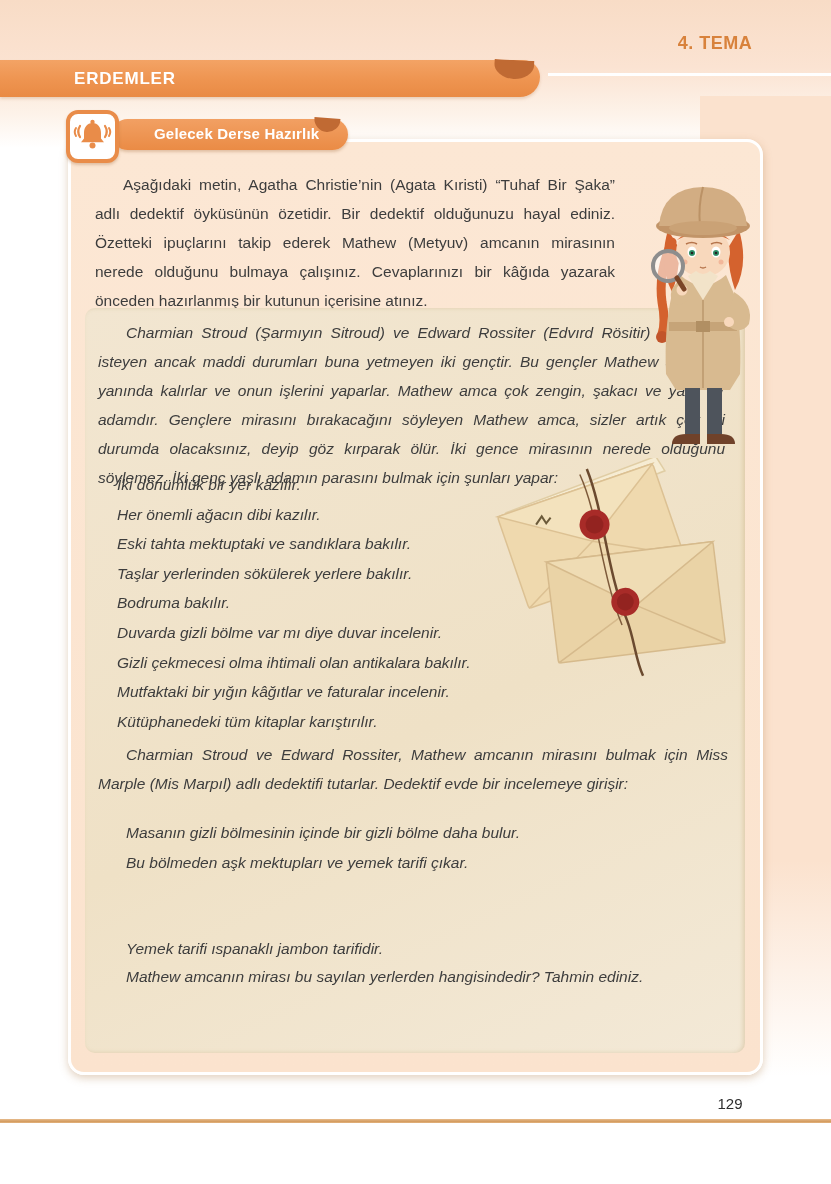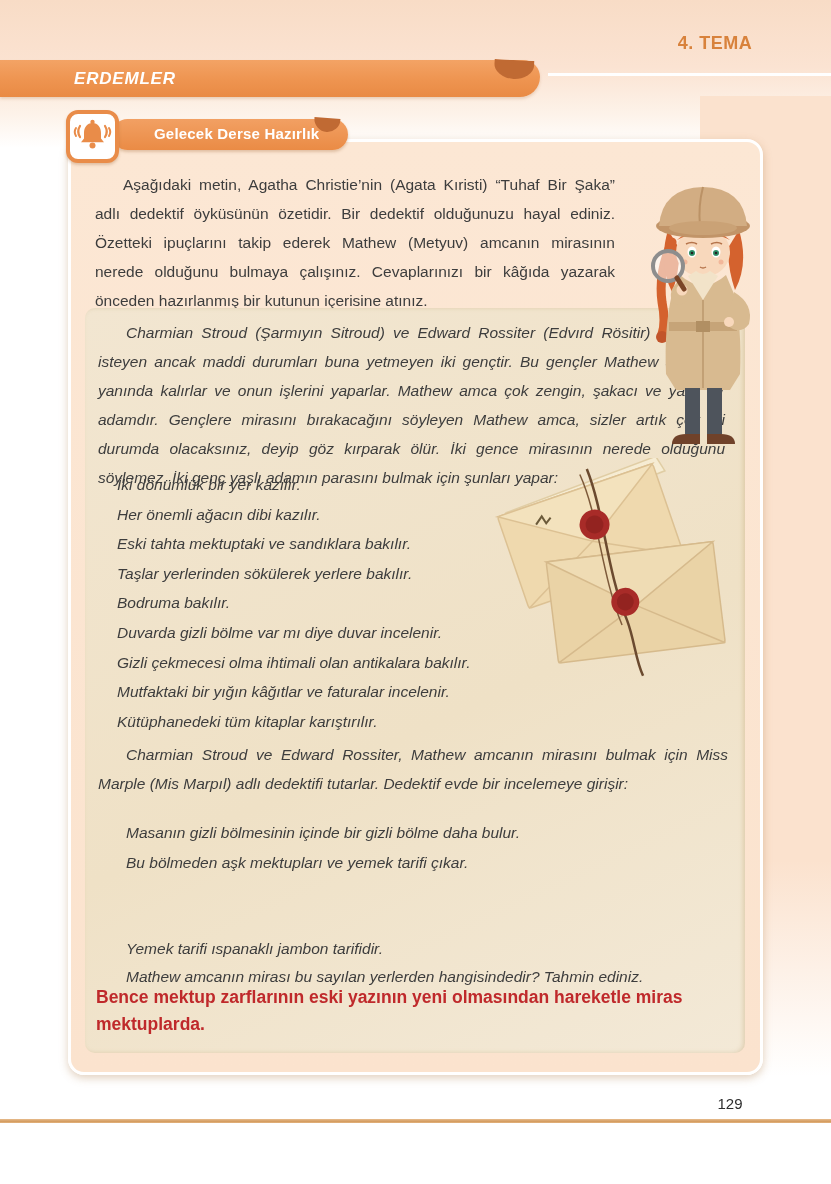--- a/index.html
+++ b/index.html
@@ -16,21 +16,21 @@
   
   .tema { position:absolute; left:660px; top:33px; width:110px; text-align:center;
           font-size:18px; font-weight:bold; color:#d8823c; letter-spacing:.5px; }
   .banner { position:absolute; left:0; top:60px; width:540px; height:37px;
             background:linear-gradient(180deg,#f3a365 0%,#ee9450 55%,#e98a44 100%);
             border-radius:0 22px 26px 0; box-shadow:0 2px 3px rgba(180,120,70,.25); }
   .banner-curl { position:absolute; right:6px; top:0px; width:40px; height:19px;
             background:#c06a33; border-radius:0 0 40px 40px / 0 0 30px 30px;
             clip-path:polygon(0 0,100% 0,100% 100%,0 100%); transform:rotate(3deg); }
   .banner-title { position:absolute; left:74px; top:9px; font-size:17px; font-weight:bold;
-            color:#ffffff; letter-spacing:.8px;font-style:italic; }
+            color:#ffffff; letter-spacing:.8px; }
   .banner-line { position:absolute; left:548px; top:73px; right:0; height:3px;
             background:#e09a62; border-bottom:3px solid #ffffff; }
 
   
   .panel { position:absolute; left:68px; top:139px; width:695px; height:936px;
            background:linear-gradient(180deg,#fce7d4 0%,#fbe3ce 100%);
            border:3px solid #ffffff; border-radius:16px;
            box-shadow:0 3px 8px rgba(170,120,70,.35); }
 
   
@@ -129,21 +129,20 @@
   <p class="txt italic p2">Charmian Stroud ve Edward Rossiter, Mathew amcanın mirasını bulmak için Miss Marple (Mis Marpıl) adlı dedektifi tutarlar. Dedektif evde bir incelemeye girişir:</p>
 
   <div class="txt italic findings">
     <div>Masanın gizli bölmesinin içinde bir gizli bölme daha bulur.</div>
     <div>Bu bölmeden aşk mektupları ve yemek tarifi çıkar.</div>
   </div>
 
   <p class="txt italic recipe-note">Yemek tarifi ıspanaklı jambon tarifidir.</p>
   <p class="txt italic question">Mathew amcanın mirası bu sayılan yerlerden hangisindedir? Tahmin ediniz.</p>
 
-  <p class="answer">Bence mektup zarflarının eski yazının yeni olmasından hareketle miras mektuplarda.</p>
 
   <svg class="detective" viewBox="0 0 150 290">
 
     <path d="M44 70 Q30 100 34 130 Q38 150 34 162" fill="none" stroke="#d4622e" stroke-width="9" stroke-linecap="round"></path>
     <circle cx="34" cy="165" r="6" fill="#c2542a"></circle>
 
     <path d="M40 58 Q30 92 44 120 Q52 100 51 76 Z" fill="#d4622e"></path>
     <path d="M111 58 Q121 92 107 118 Q100 98 100 76 Z" fill="#d4622e"></path>
 
     <ellipse cx="75" cy="80" rx="27" ry="25" fill="#f8d8bc"></ellipse>

